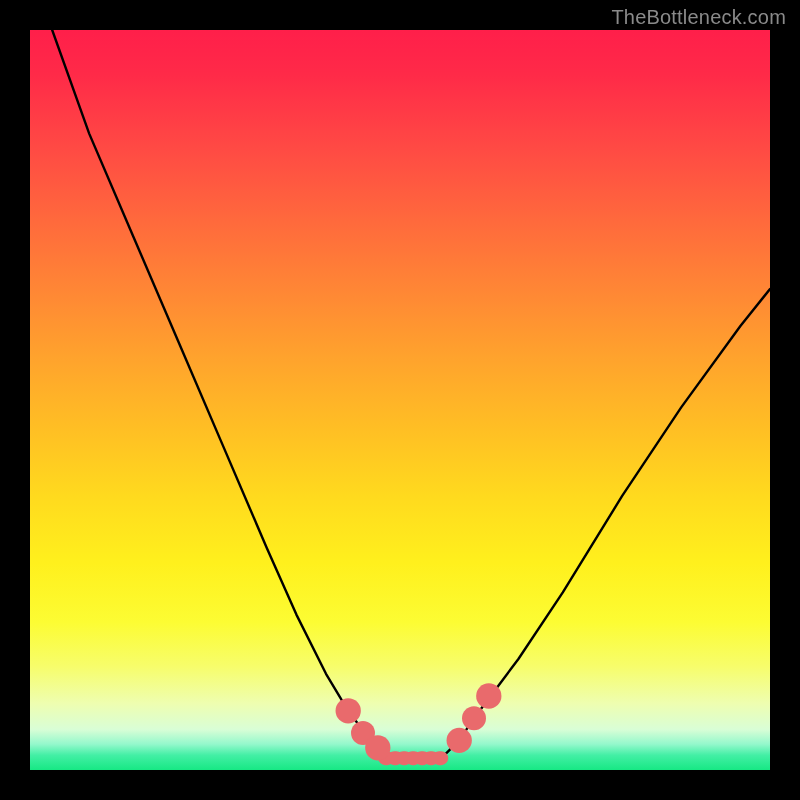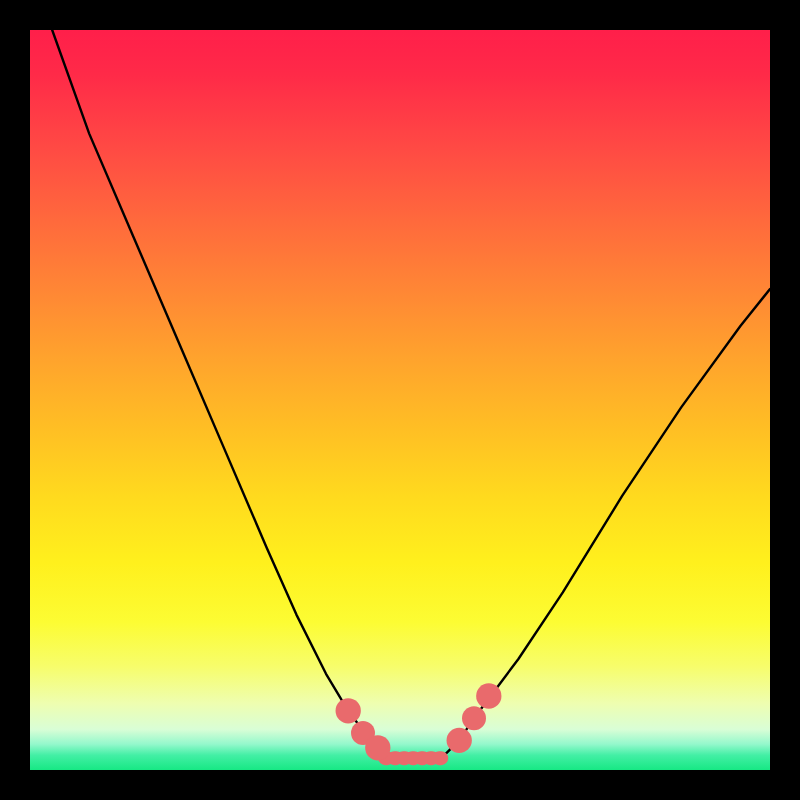--- a/index.html
+++ b/index.html
@@ -64,20 +64,21 @@
     font-weight: 500;
     letter-spacing: 0.2px;
     user-select: none;
   }
 </style>
 </head>
 <body>
 
 <div class="frame">
 
+  <div class="watermark">TheBottleneck.com</div>
 
   <div class="plot-area">
     <div class="gradient-bg"></div>
 
     <svg class="curve" viewBox="0 0 740 740" preserveAspectRatio="none">
       <g id="svg-content">
           <path d="M22.20 0.00 L59.20 103.60 L103.60 207.20 L148.00 310.80 L192.40 414.40 L236.80 518.00 L266.40 584.60 L296.00 643.80 L318.20 680.80 L340.40 710.40 L355.20 725.20 L370.00 732.60 L384.80 732.60 L399.60 732.60 L414.40 725.20 L429.20 710.40 L444.00 688.20 L488.40 629.00 L532.80 562.40 L592.00 466.20 L651.20 377.40 L710.40 296.00 L740.00 259.00" fill="none" stroke="#000000" stroke-width="2.4" stroke-linecap="round" stroke-linejoin="round"></path>
           <line x1="355.2" x2="414.40000000000003" y1="728.16" y2="728.16" stroke="#e96a6c" stroke-width="14" stroke-linecap="round" stroke-dasharray="2 7"></line>
           <circle cx="318.2" cy="680.8" r="12.658000000000001" fill="#e96a6c"></circle>
           <circle cx="333" cy="703" r="11.992" fill="#e96a6c"></circle>

